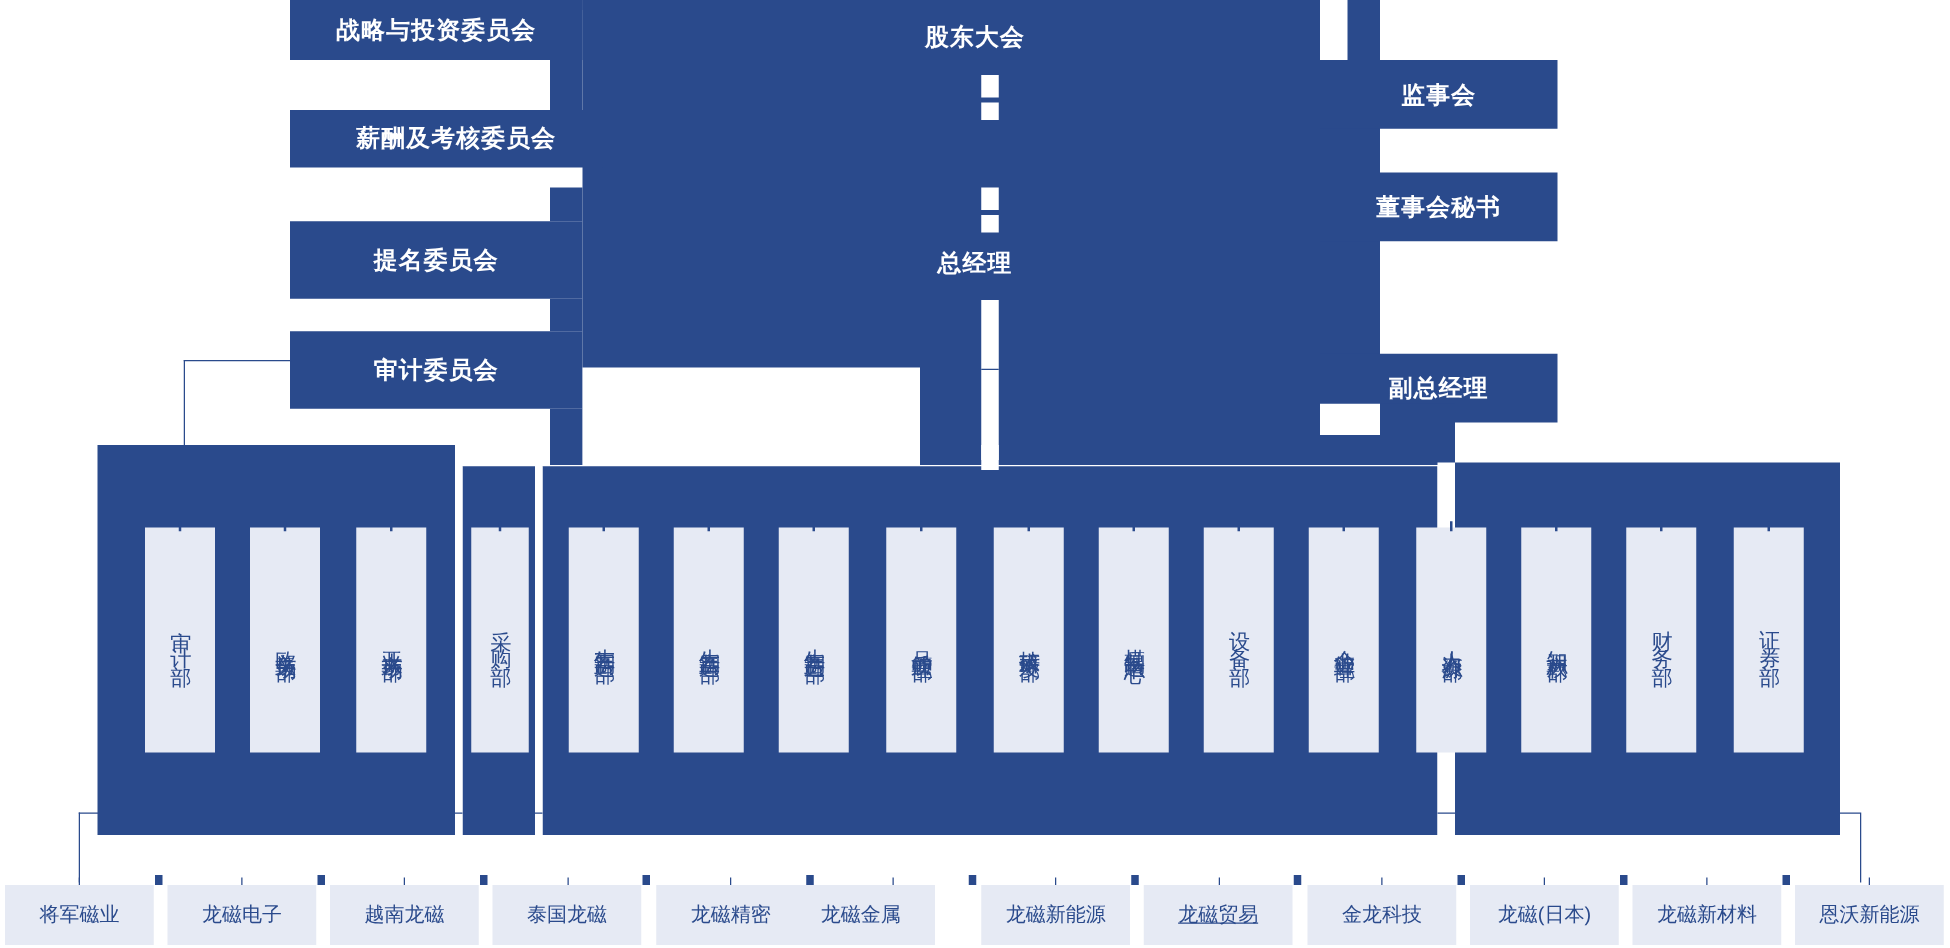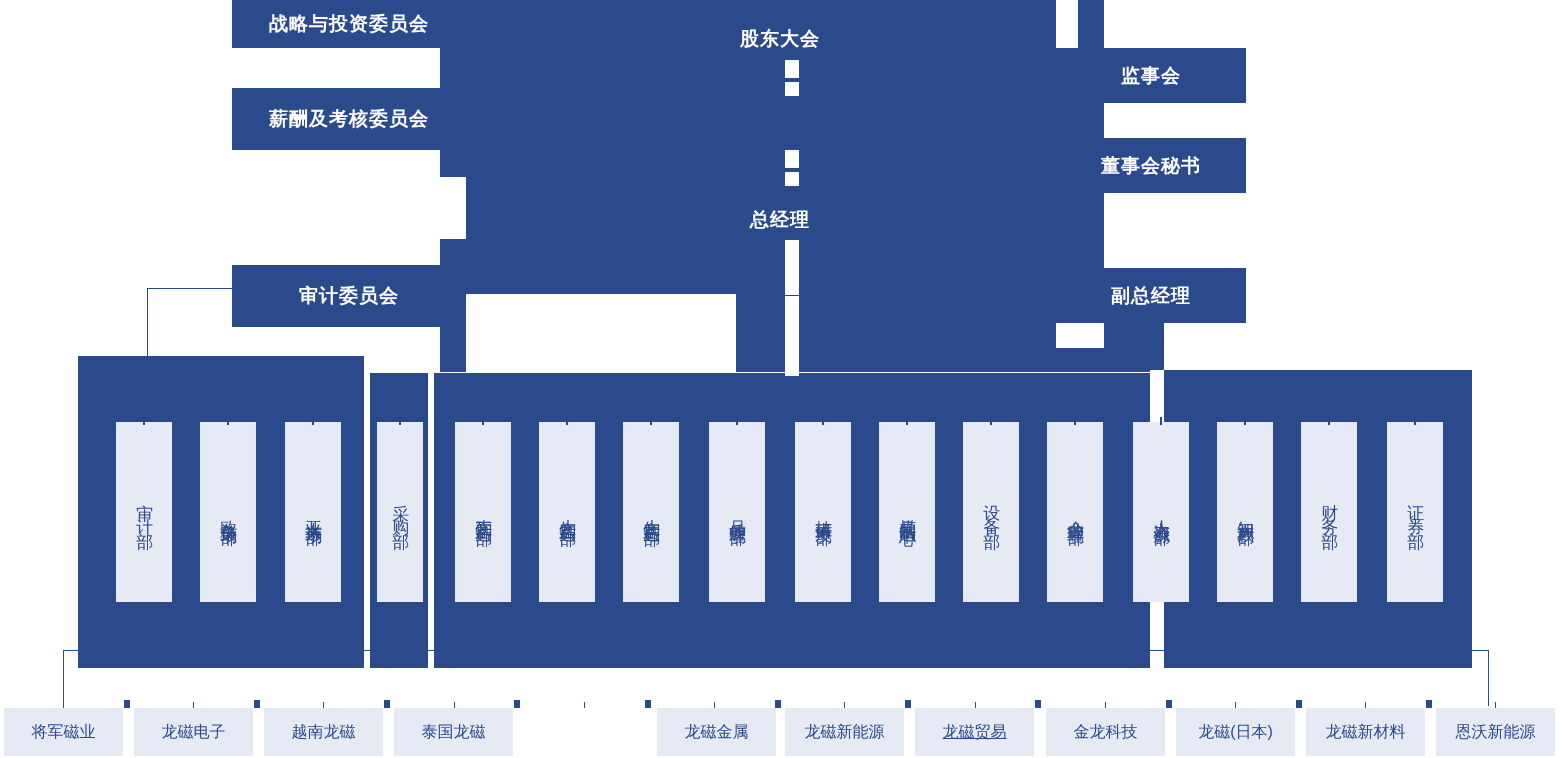--- a/index.html
+++ b/index.html
@@ -26,21 +26,21 @@
     background:#2A4A8C;
     color:#ffffff;
     display:flex;
     align-items:center;
     justify-content:center;
     font-size:19px;
     font-weight:bold;
     letter-spacing:1px;
     white-space:nowrap;
   }
-  .blue-label.center-node{background:transparent;align-items:flex-end;}
+  .blue-label.center-node{background:transparent;}
   
   .dept{
     position:absolute;
     background:#E6EAF4;
     color:#2A4A8C;
     font-size:17px;
     line-height:1.32;
     display:flex;
     align-items:center;
     justify-content:center;
@@ -73,22 +73,25 @@
   <div class="panel" style="left:232px;top:0;width:234px;height:48px;"></div>
   <div class="panel" style="left:466px;top:0;width:238px;height:8px;"></div>
 
   <div class="panel" style="left:1056px;top:0;width:48px;height:372px;"></div>
 
   <div class="gap" style="left:1056px;top:0;width:22px;height:48px;"></div>
 
   <div class="blue-label" style="left:232px;top:0;width:234px;height:48px;">
     <span>战略与投资委员会</span>
   </div>
-  <div class="blue-label" style="left:232px;top:88px;width:234px;height:62px;">
+  <div class="blue-label" style="left:232px;top:88px;width:234px;height:46px;padding-left:16px;">
     <span>薪酬及考核委员会</span>
+  </div>
+  <div class="blue-label" style="left:232px;top:177px;width:234px;height:62px;">
+    <span>提名委员会</span>
   </div>
   <div class="blue-label" style="left:232px;top:265px;width:234px;height:62px;">
     <span>审计委员会</span>
   </div>
 
   <div class="panel" style="left:440px;top:48px;width:26px;height:40px;"></div>
   <div class="panel" style="left:440px;top:150px;width:26px;height:27px;"></div>
   <div class="panel" style="left:440px;top:239px;width:26px;height:26px;"></div>
   <div class="panel" style="left:440px;top:327px;width:26px;height:45px;"></div>
 
@@ -113,21 +116,21 @@
   <div class="gap" style="left:466px;top:294px;width:270px;height:78px;"></div>
   <div class="line" style="left:147px;top:288px;width:1px;height:74px;"></div>
   <div class="line" style="left:147px;top:288px;width:86px;height:1px;"></div>
 
   <div class="blue-label" style="left:1056px;top:48px;width:190px;height:55px;">
     <span>监事会</span>
   </div>
   <div class="blue-label" style="left:1056px;top:138px;width:190px;height:55px;align-items:center;">
     <span>董事会秘书</span>
   </div>
-  <div class="blue-label" style="left:1056px;top:268px;width:190px;height:55px;font-family:Liberation Serif, serif;">
+  <div class="blue-label" style="left:1056px;top:283px;width:190px;height:55px;font-family:Liberation Serif, serif;">
     <span>副总经理</span>
   </div>
 
   <div class="panel" style="left:1104px;top:323px;width:60px;height:49px;"></div>
   <div class="gap" style="left:1056px;top:323px;width:48px;height:25px;"></div>
   <div class="panel" style="left:1056px;top:348px;width:48px;height:24px;"></div>
 
   <div class="panel" style="left:78px;top:356px;width:286px;height:312px;"></div>
   <div class="panel" style="left:370px;top:373px;width:58px;height:295px;"></div>
   <div class="panel" style="left:434px;top:373px;width:716px;height:295px;"></div>
@@ -244,21 +247,24 @@
   </div>
   <div class="sub" style="left:134px;top:708px;width:119px;height:48px;">
     <span>龙磁电子</span>
   </div>
   <div class="sub" style="left:264px;top:708px;width:119px;height:48px;">
     <span>越南龙磁</span>
   </div>
   <div class="sub" style="left:394px;top:708px;width:119px;height:48px;">
     <span>泰国龙磁</span>
   </div>
-  <div class="sub" style="left:657px;top:708px;width:119px;height:48px;">
+  <div class="sub" style="left:525px;top:708px;width:119px;height:48px;">
+    <span>龙磁精密</span>
+  </div>
+  <div class="sub" style="left:629px;top:708px;width:119px;height:48px;">
     <span>龙磁金属</span>
   </div>
   <div class="sub" style="left:785px;top:708px;width:119px;height:48px;">
     <span>龙磁新能源</span>
   </div>
   <div class="sub" style="left:915px;top:708px;width:119px;height:48px;text-decoration:underline;">
     <span>龙磁贸易</span>
   </div>
   <div class="sub" style="left:1046px;top:708px;width:119px;height:48px;">
     <span>金龙科技</span>

